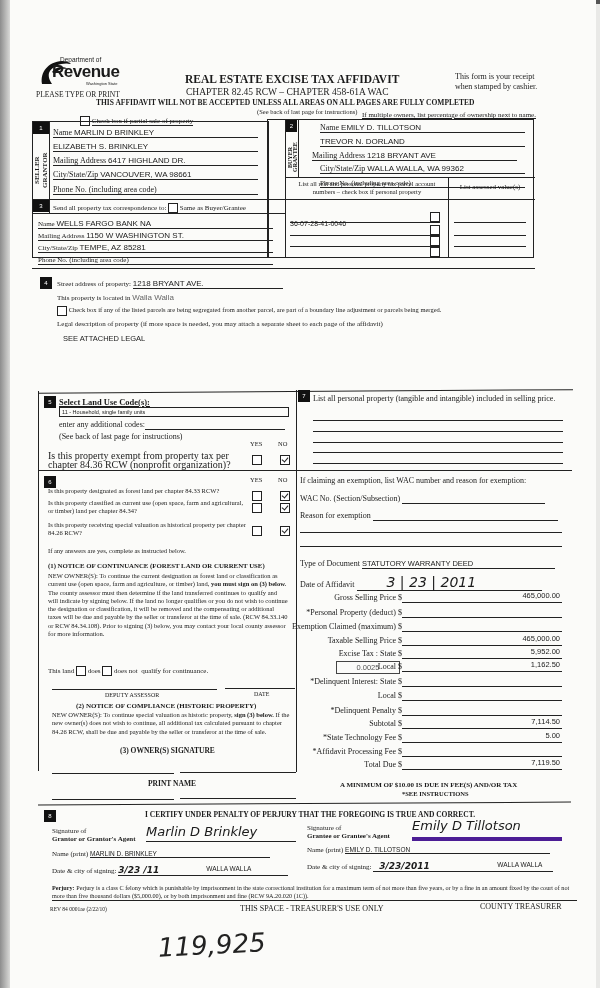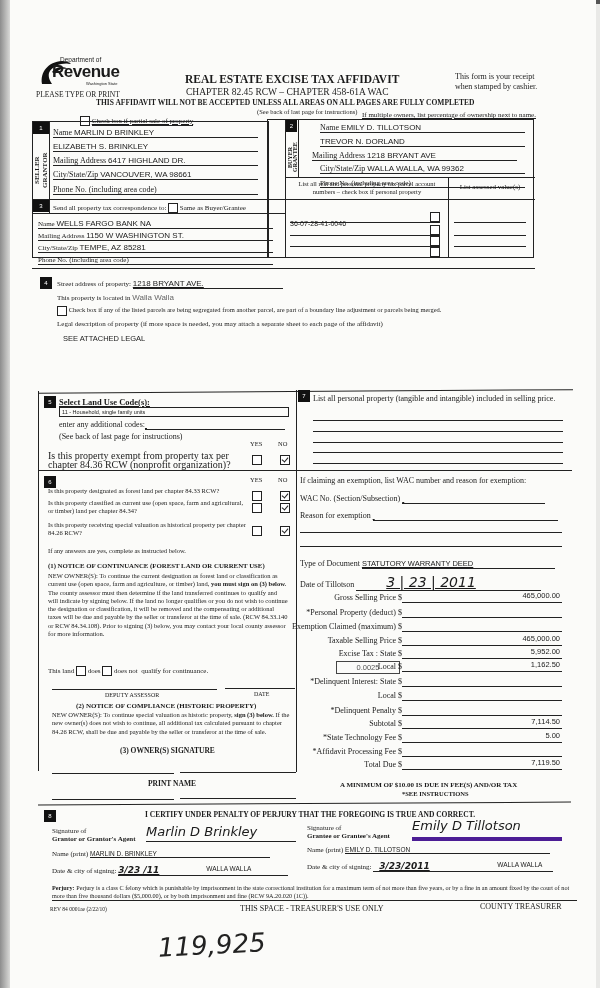--- a/index.html
+++ b/index.html
@@ -10,21 +10,21 @@
   .abs{position:absolute;}
   .sans{font-family:"Liberation Sans",sans-serif;}
   .b{font-weight:bold;}
   .sec-num{position:absolute;width:12px;height:12px;background:#111;color:#fff;font-size:6px;text-align:center;line-height:12px;font-family:"Liberation Sans",sans-serif;}
   .box{position:absolute;border:1px solid #222;}
   .hline{position:absolute;height:0;border-top:1px solid #222;}
   .cb{display:inline-block;width:8px;height:8px;border:1px solid #222;vertical-align:middle;background:#fff;position:relative;}
   .cb.checked::after{content:"";position:absolute;left:2px;top:0px;width:3px;height:5px;border-right:1px solid #222;border-bottom:1px solid #222;transform:rotate(40deg);}
   .lbl{font-size:8px;white-space:nowrap;}
   .val{font-family:"Liberation Sans",sans-serif;font-size:8px;white-space:nowrap;}
-  .uline{border-bottom:1px solid #222;display:inline-block;text-decoration:underline;}
+  .uline{border-bottom:1px solid #222;display:inline-block;}
   .vert{position:absolute;writing-mode:vertical-rl;transform:rotate(180deg);font-size:7px;text-align:center;line-height:8px;}
   .hand{font-family:"DejaVu Sans",sans-serif;font-style:italic;}
   .amt{position:absolute;left:402px;width:158px;border-bottom:1px solid #222;height:11px;font-family:"Liberation Sans",sans-serif;font-size:7.5px;text-align:right;padding-right:2px;}
   .amt-lbl{position:absolute;right:198px;font-size:8px;white-space:nowrap;text-align:right;}
 </style>
 </head>
 <body>
 
 <div class="topshade"></div>
 <div class="page"></div>
@@ -177,21 +177,21 @@
 <div class="hline" style="left:52px;top:799px;width:122px;"></div>
 <div class="hline" style="left:180px;top:798px;width:116px;"></div>
 
 <div class="hline" style="left:296px;top:470px;width:276px;border-top-width:1.5px;"></div>
 <div class="abs" style="left:300px;top:476px;font-size:8px;">If claiming an exemption, list WAC number and reason for exemption:</div>
 <div class="abs" style="left:300px;top:494px;font-size:8px;"><span>WAC No. (Section/Subsection)</span> <span class="uline" style="width:143px;">&nbsp;</span></div>
 <div class="abs" style="left:300px;top:511px;font-size:8px;"><span>Reason for exemption</span> <span class="uline" style="width:185px;">&nbsp;</span></div>
 <div class="hline" style="left:300px;top:532px;width:262px;"></div>
 <div class="hline" style="left:300px;top:546px;width:262px;"></div>
 <div class="abs" style="left:300px;top:559px;font-size:8px;"><span>Type of Document</span> <span class="val uline" style="width:193px;font-size:7.5px;">STATUTORY WARRANTY DEED</span></div>
-<div class="abs" style="left:300px;top:574px;font-size:8px;"><span>Date of Tillotson</span> <span class="uline hand" style="width:185px;font-size:14px;padding-left:30px;box-sizing:border-box;">3 | 23 | 2011</span></div>
+<div class="abs" style="left:300px;top:574px;font-size:8px;"><span>Date of Affidavit</span> <span class="uline hand" style="width:185px;font-size:14px;padding-left:30px;box-sizing:border-box;">3 | 23 | 2011</span></div>
 
 <div class="amt-lbl" style="top:593px;">Gross Selling Price $</div>
 <div class="amt" style="top:591px;">465,000.00</div>
 <div class="amt-lbl" style="top:608px;">*Personal Property (deduct) $</div>
 <div class="amt" style="top:606px;"></div>
 <div class="amt-lbl" style="top:622px;">Exemption Claimed (maximum) $</div>
 <div class="amt" style="top:620px;"></div>
 <div class="amt-lbl" style="top:636px;">Taxable Selling Price $</div>
 <div class="amt" style="top:634px;">465,000.00</div>
 <div class="amt-lbl" style="top:649px;">Excise Tax : State $</div>

